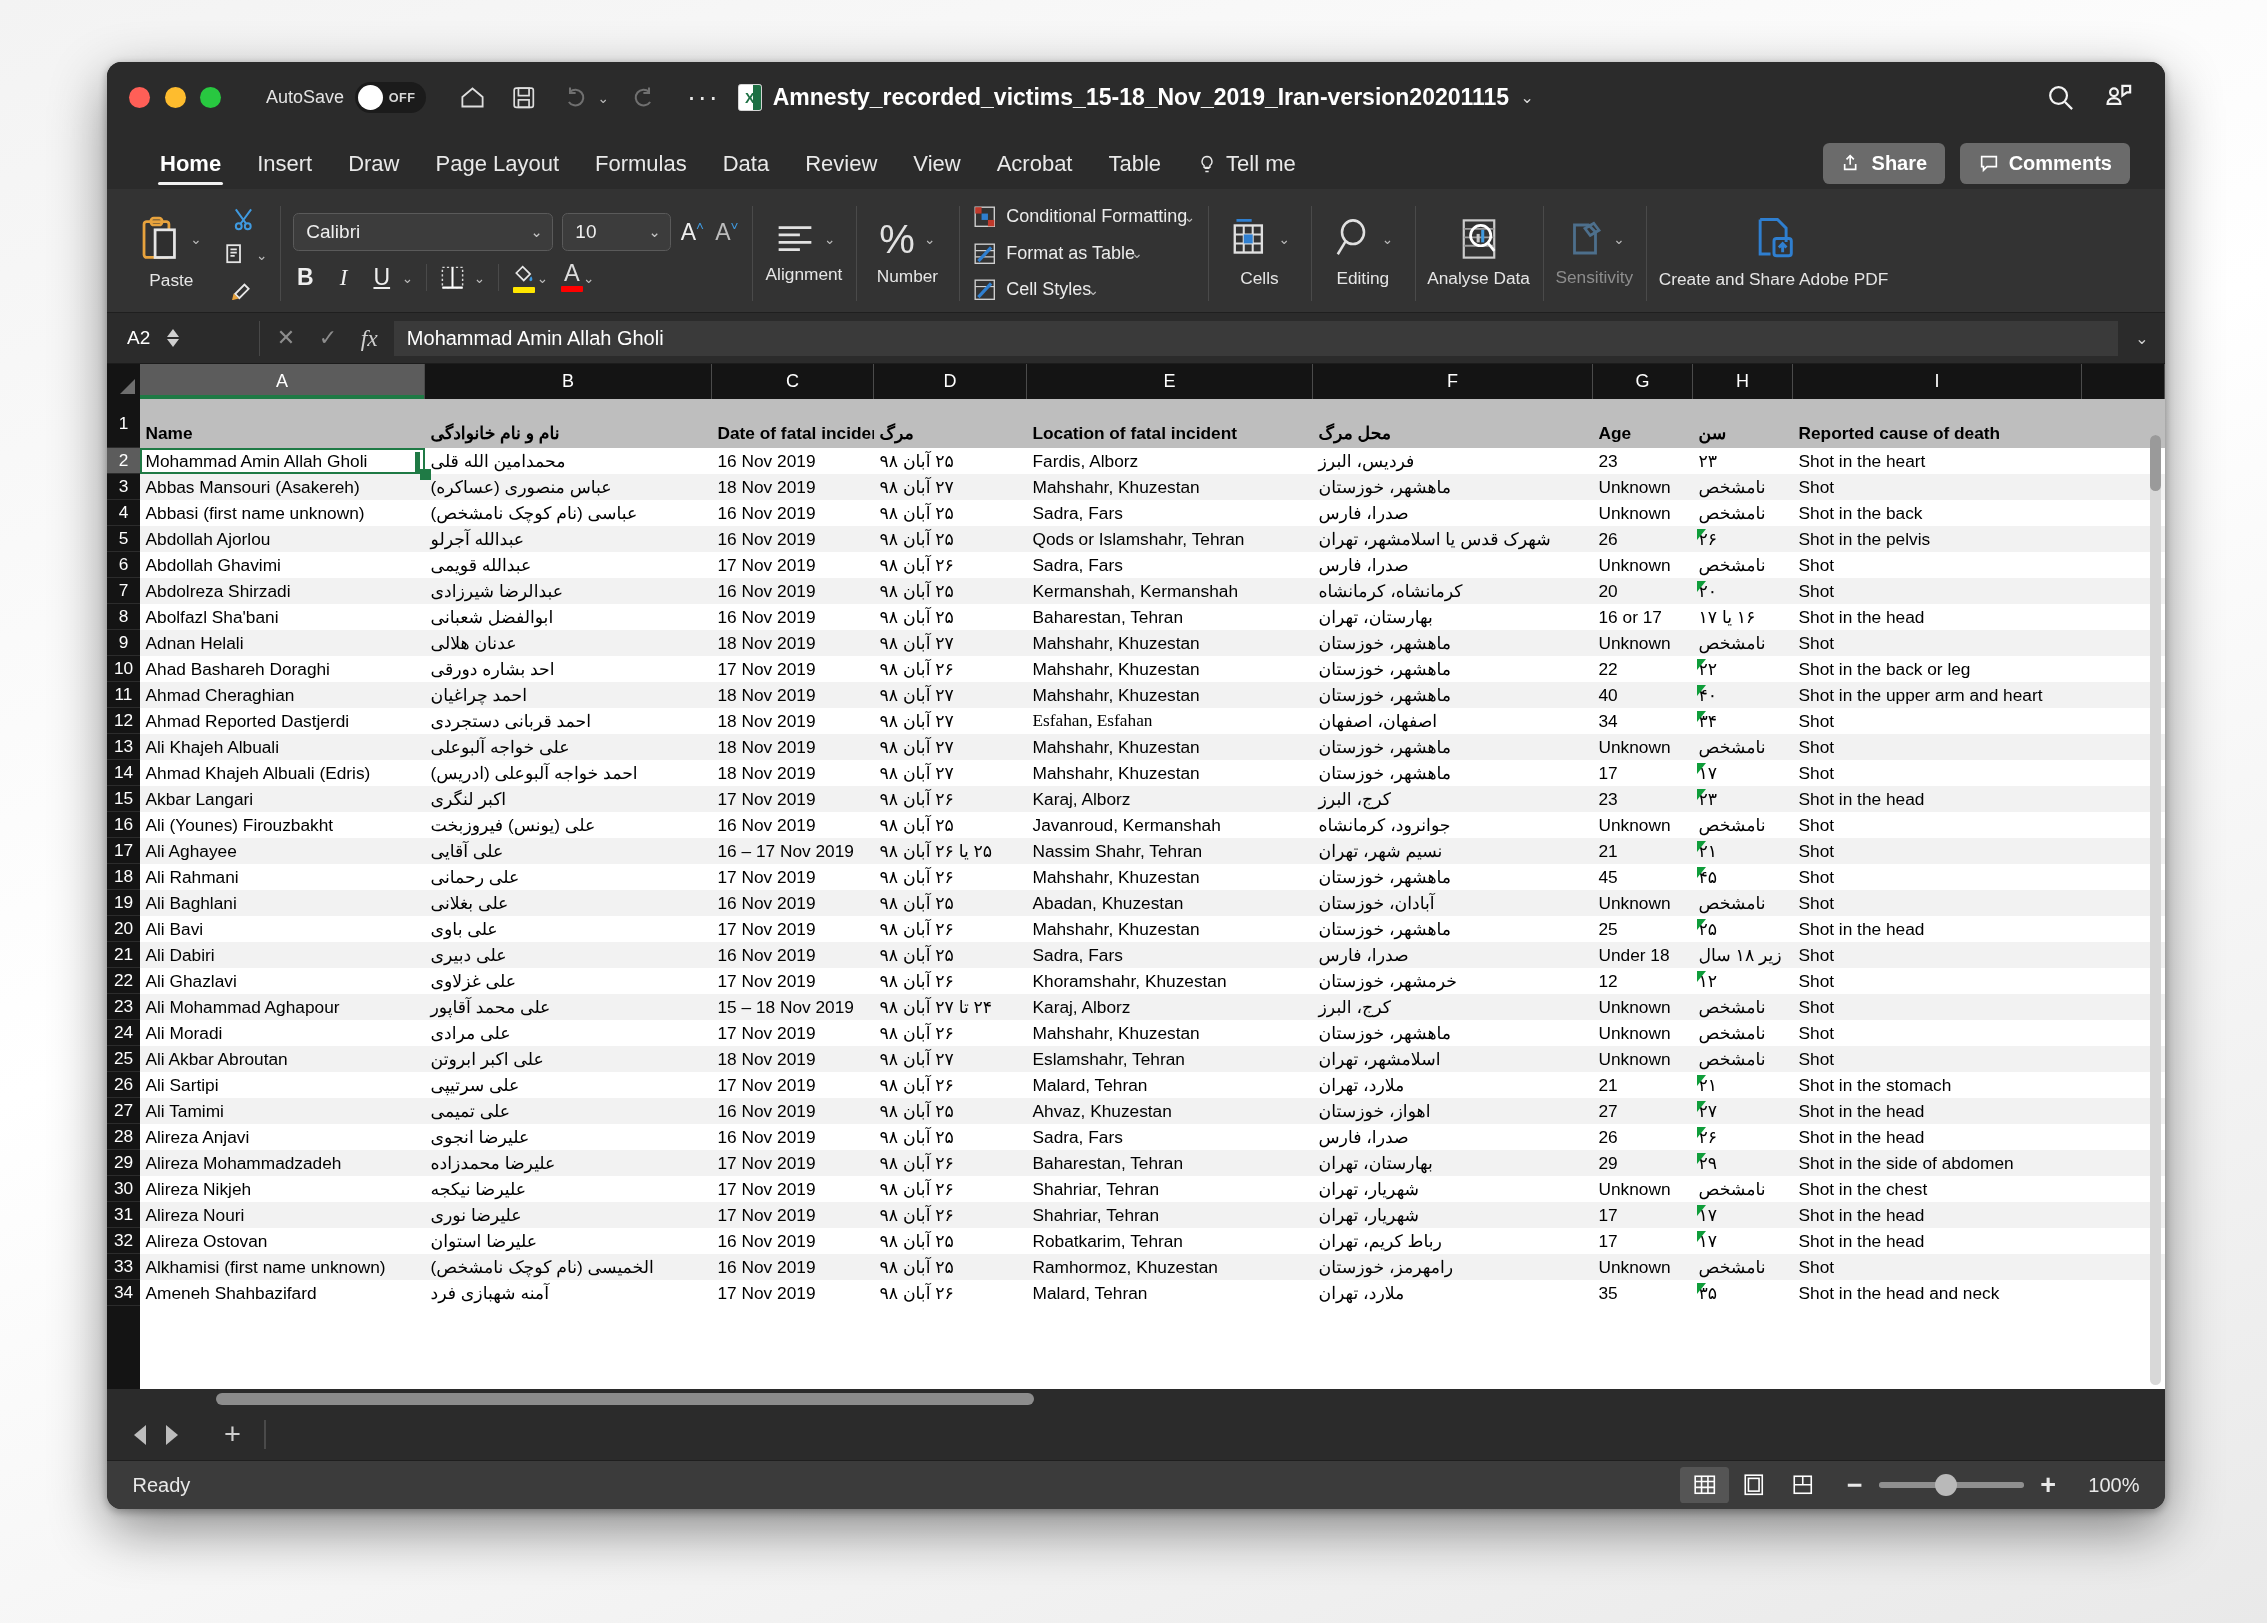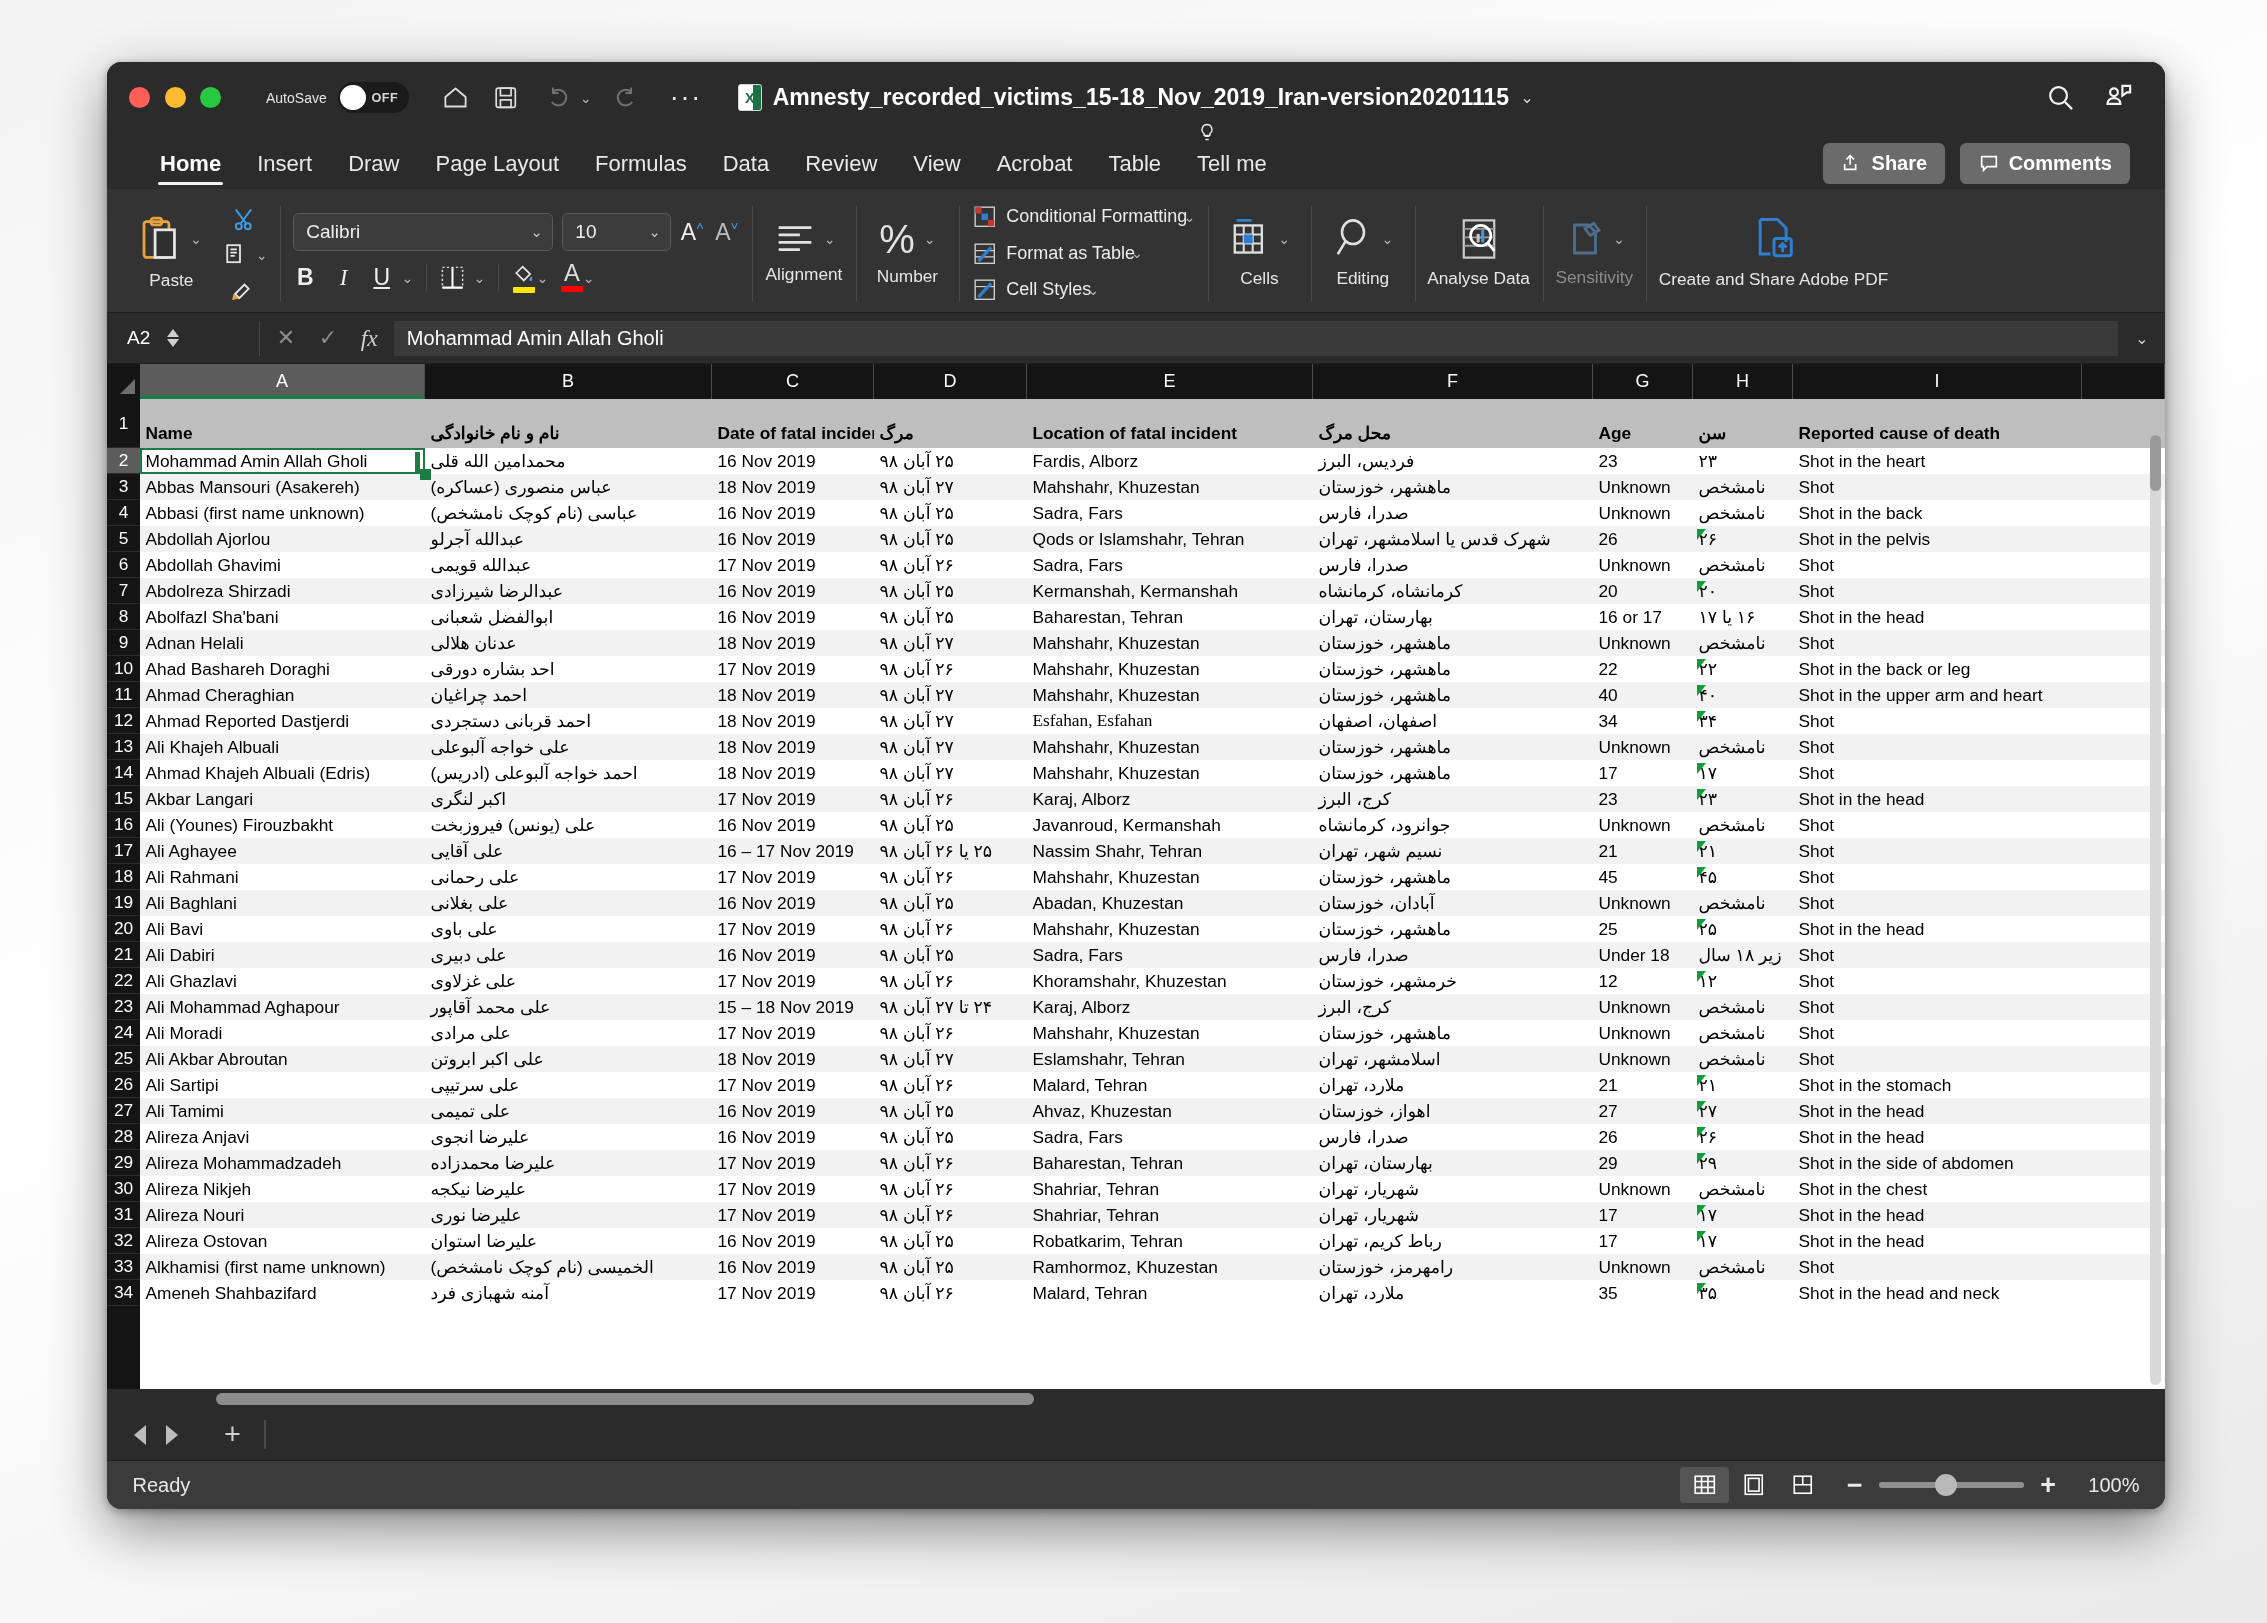--- a/index.html
+++ b/index.html
@@ -32,21 +32,21 @@
     display: flex; align-items: center;
     position: relative;
   }
   .traffic { display: flex; gap: 14.5px; margin-left: 22px; }
   .tl { width: 21px; height: 21px; border-radius: 50%; }
   .tl.red { background: #ff5f57; }
   .tl.yellow { background: #febc2e; }
   .tl.green { background: #28c840; }
 
   .autosave-wrap { display:flex; align-items:center; margin-left: 45px; gap: 11px;}
-  .autosave-label { color: #e4e4e4; font-size: 14px; }
+  .autosave-label { color: #e4e4e4; font-size: 18px; }
   .autosave-toggle {
     width: 71px; height: 31px; border-radius: 15.5px;
     background: #1b1b1b; display: flex; align-items: center;
     padding: 2.7px; position: relative;
   }
   .autosave-knob { width: 25.5px; height: 25.5px; border-radius: 50%; background: #fff; }
   .autosave-off { color: #d6d6d6; font-size: 12.7px; font-weight: bold; margin-left: 5.5px; letter-spacing:0.5px;}
 
   .qat { display: flex; align-items: center; gap: 20px; margin-left: 31px; }
   .qicon { width: 31px; height: 31px; opacity: .95; display:flex; align-items:center; justify-content:center;}
@@ -84,21 +84,21 @@
   }
   .tab {
     color: #e9e9e9; font-size: 22px; padding: 0 18px 11.8px 18px;
     position: relative; white-space: nowrap;
   }
   .tab.active { color: #ffffff; font-weight: 600; }
   .tab.active::after {
     content: ""; position: absolute; left: 16.4px; right: 16.4px; bottom: 3.6px;
     height: 3.6px; background: #f2f2f2; border-radius: 1.8px;
   }
-  .tab.tellme { display:flex; align-items:flex-start; gap:9px;flex-direction:column; }
+  .tab.tellme { display:flex; align-items:center; gap:9px; }
   .tabs-right { margin-left:auto; display:flex; gap:14.5px; padding-bottom:5.5px; }
   .pill {
     background: #6b6b6b; color:#fff; font-size: 20px; font-weight:bold;
     border-radius: 6.4px; padding: 9px 18px; display:flex; align-items:center; gap:9px;
   }
 
   
   .ribbon {
     flex: 0 0 124px; height: 124px;
     background: #333333;

